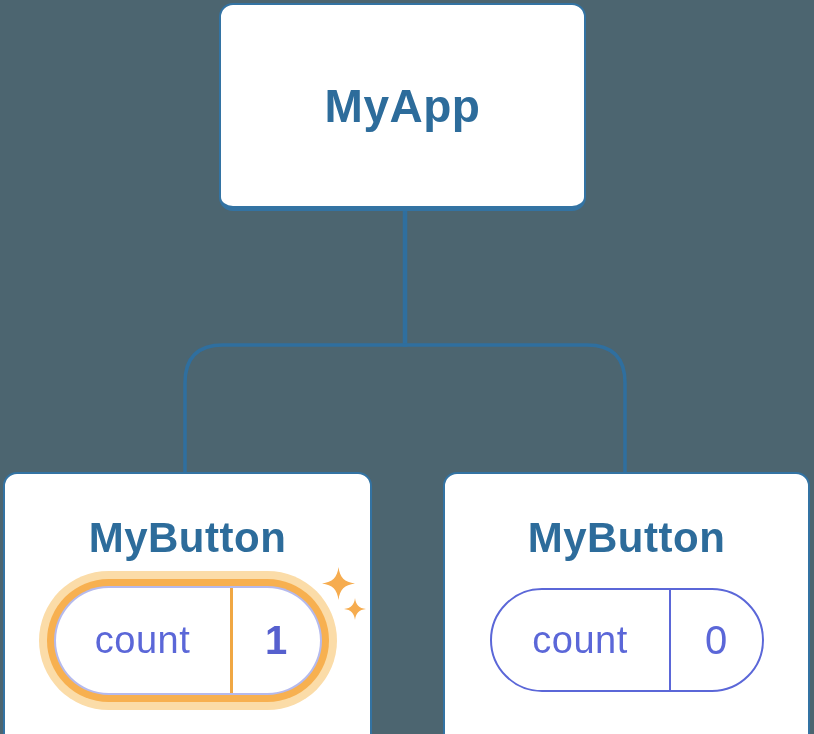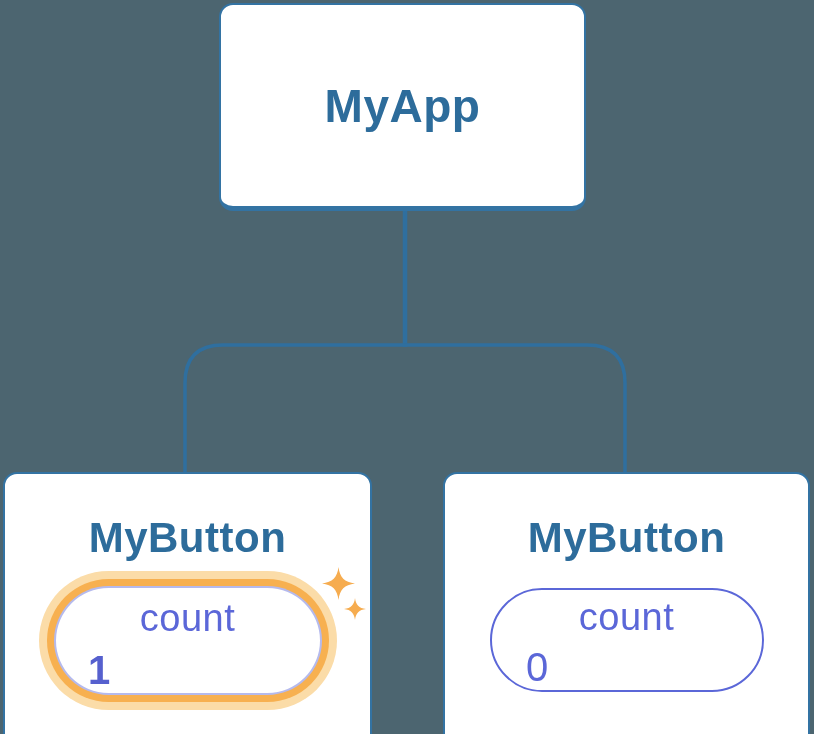--- a/index.html
+++ b/index.html
@@ -58,21 +58,20 @@
     letter-spacing: 0.5px;
     line-height: 48px;
   }
   .pill {
     display: flex;
     align-items: stretch;
     background: #ffffff;
     border-radius: 70px;
     box-sizing: content-box;
     position: relative;
-    flex-direction: column;
   }
   .pill-left {
     margin-top: 24px;
     width: 264px; height: 105px;
     border: 2px solid rgba(91, 103, 216, 0.45);
     box-shadow: 0 0 0 7px #F7B050, 0 0 0 15px #FBDCA8;
   }
   .pill-right {
     margin-top: 26px;
     width: 270px; height: 100px;

